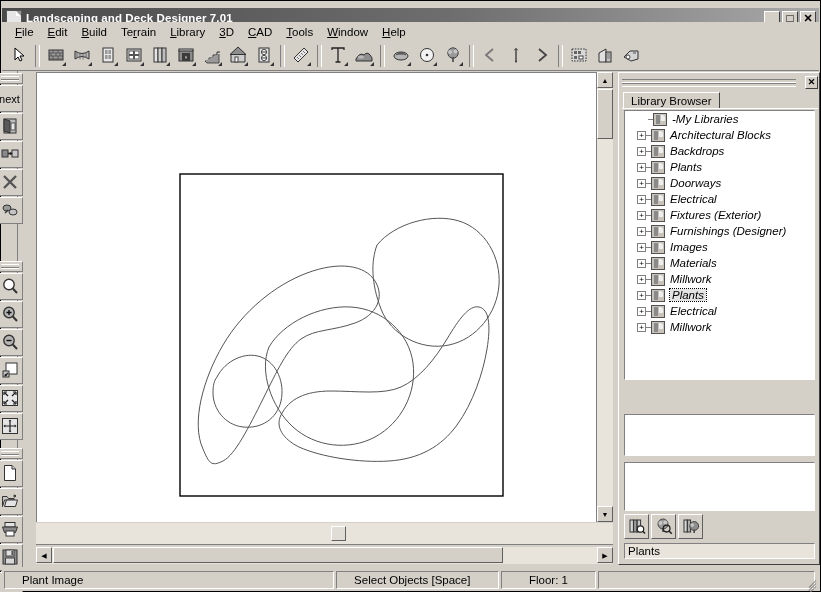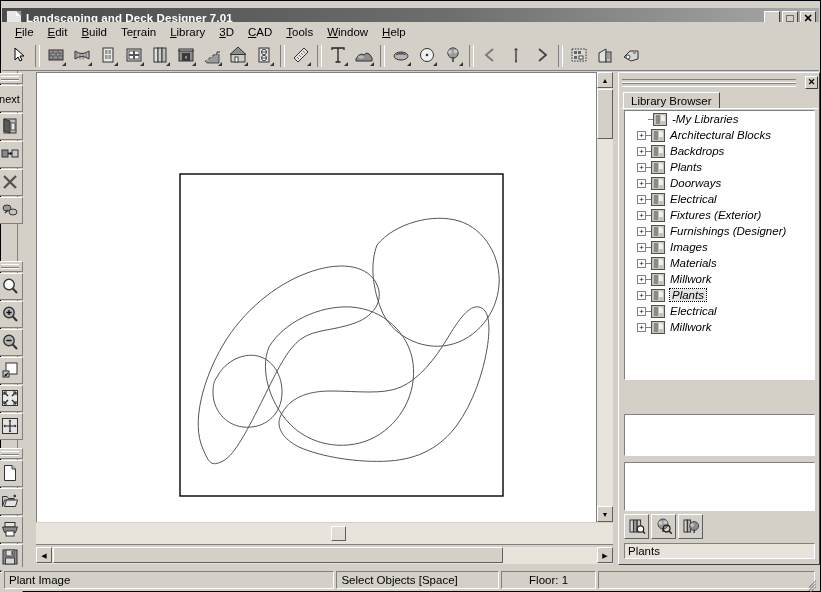--- a/index.html
+++ b/index.html
@@ -154,21 +154,21 @@
              background:#e8e4dc;box-sizing:border-box;font-size:11.5px;
              padding:1px 3px;
              border-top:1px solid #808080;border-left:1px solid #808080;
              border-right:1px solid #fff;border-bottom:1px solid #fff;}
 
   
   .statusbar{position:absolute;left:1px;top:566px;width:817px;height:24px;
              background:#d4d0c8;display:flex;align-items:center;
              padding:2px 2px 0 2px;box-sizing:border-box;}
   .scell{height:18px;background:#d4d0c8;box-sizing:border-box;font-size:11.5px;
-         padding:2px 4px;margin-right:2px;
+         padding:2px 17px;margin-right:2px;
          border-top:1px solid #808080;border-left:1px solid #808080;
          border-right:1px solid #fff;border-bottom:1px solid #fff;
          white-space:nowrap;overflow:hidden;}
   .grip{position:absolute;right:3px;bottom:3px;width:12px;height:12px;}
   .grip span{position:absolute;right:0;width:10px;height:1px;background:#808080;
              transform:rotate(-45deg);transform-origin:right;}
 </style>
 </head>
 <body>
 

